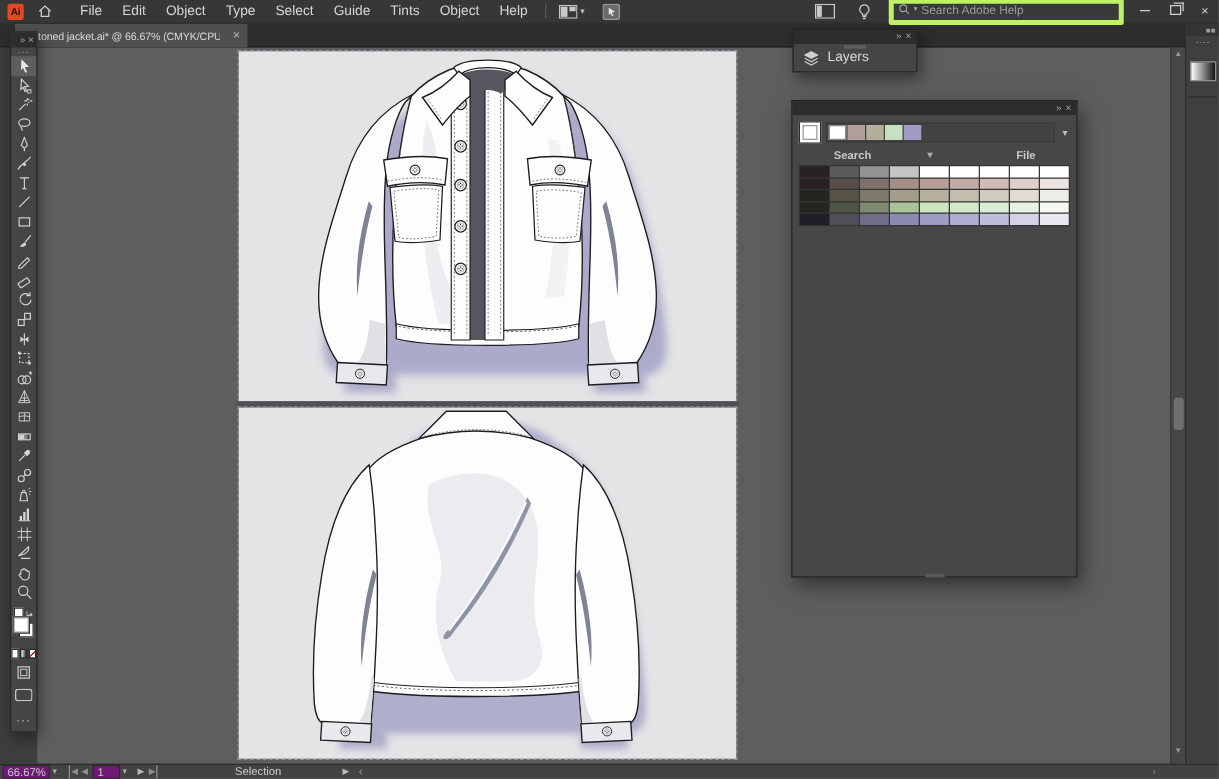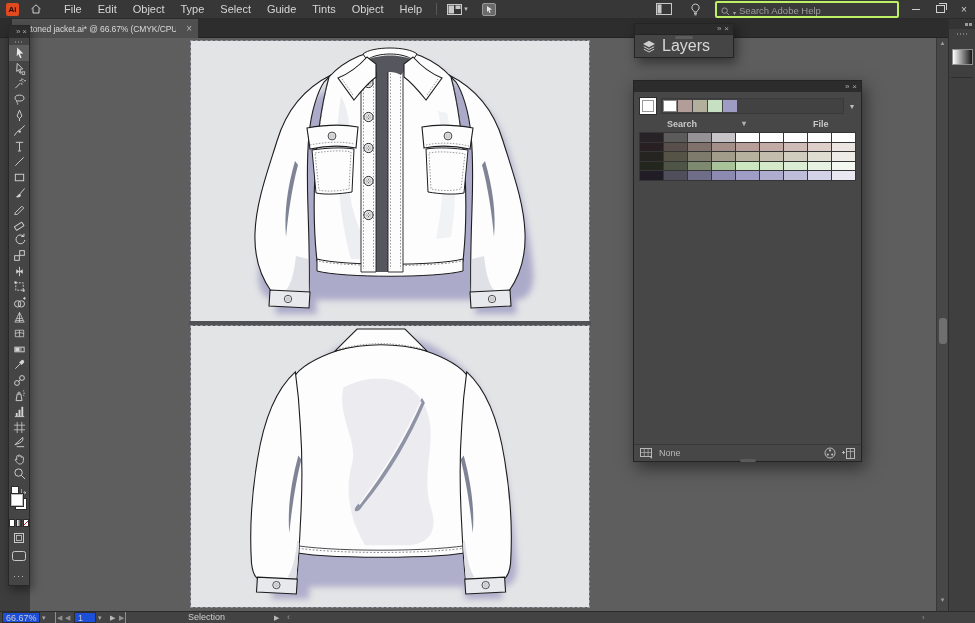--- a/index.html
+++ b/index.html
@@ -9,22 +9,22 @@
   #menubar{position:absolute;left:0;top:0;width:975px;height:19px;background:#373737;
            display:flex;align-items:center;z-index:40;color:#d6d6d6;font-size:11px;border-bottom:1px solid #2b2b2b;box-sizing:border-box}
   .ai-logo{width:13px;height:13px;background:#e04a20;color:#2a0b00;font-weight:bold;font-size:8px;
            display:flex;align-items:center;justify-content:center;margin:0 7px 0 6px;border-radius:2px}
   .mb-icon{display:flex;align-items:center;justify-content:center;padding:0 4px}
   #menus{display:flex;margin-left:10px}
   .menu-item{padding:0 8px;line-height:19px;cursor:default}
   .mb-divider{width:1px;height:12px;background:#585858;margin:0 6px}
   .mb-chevron{font-size:7px;color:#bdbdbd;margin-left:2px}
   .mb-right{margin-left:auto;display:flex;align-items:center;gap:10px;padding-right:4px}
-  .search-box{width:172px;height:13px;border:2px solid #bef264;background:#3a3a3a;border-radius:2px;
-              display:flex;align-items:flex-end;gap:3px;padding:0 4px;color:#9c9c9c;font-size:9.5px}
+  .search-box{width:172px;height:13px;border:4px solid #bef264;background:#3a3a3a;border-radius:2px;
+              display:flex;align-items:flex-start;gap:3px;padding:0 4px;color:#9c9c9c;font-size:9.5px}
   .win-btn{width:14px;text-align:center;color:#cfcfcf;font-size:10px;line-height:19px}
   .win-min i{display:inline-block;width:8px;height:1px;background:#cfcfcf;vertical-align:middle}
   .win-restore i{display:inline-block;width:7px;height:6px;border:1px solid #cfcfcf;position:relative}
   .win-restore i:before{content:"";position:absolute;left:2px;top:-3px;width:7px;height:6px;border:1px solid #cfcfcf;border-bottom:none;border-left:none}
   
   #tabbar{position:absolute;left:0;top:19px;width:948px;height:19px;background:#2d2d2d;z-index:5;
           border-bottom:1px solid #232323;box-sizing:border-box}
   .doc-tab{position:absolute;left:12px;top:0;width:186px;height:19px;background:#4f4f50;color:#d9d9d9;
            font-size:8.5px;display:flex;align-items:center;padding:0 6px;box-sizing:border-box;gap:5px}
   .tab-title{white-space:nowrap;overflow:hidden;max-width:158px;letter-spacing:-.1px}
@@ -57,21 +57,21 @@
   .b-color{background:#fff}
   .b-grad{background:linear-gradient(90deg,#fff,#222)}
   .b-none{background:linear-gradient(135deg,#fff 42%,#cc2222 42%,#cc2222 58%,#fff 58%)}
   .mode-btn{display:flex;align-items:center;justify-content:center;height:14px;margin-top:4px}
   .tb-more{color:#c9c9c9;text-align:center;font-size:9px;letter-spacing:1px;line-height:10px;margin:8px 0 4px}
   
   #layersPanel{position:absolute;left:634px;top:23px;width:100px;z-index:35;box-shadow:3px 5px 12px rgba(0,0,0,.45)}
   .lp-header{height:11px;background:#2c2c2c;display:flex;align-items:center;justify-content:flex-end;gap:3px;
              color:#a8a8a8;font-size:7px;padding:0 4px;border:1px solid #242424;border-bottom:none;box-sizing:border-box}
   .lp-body{height:24px;background:#454545;border:1px solid #242424;display:flex;align-items:center;
-           padding:0 7px;gap:6px;color:#d8d8d8;font-size:16px;position:relative;box-sizing:border-box}
+           padding:0 7px;gap:6px;color:#d8d8d8;font-size:11px;position:relative;box-sizing:border-box}
   .lp-drag{position:absolute;top:1px;left:50%;margin-left:-9px;width:18px;height:3px;border-radius:2px;background:#5d5d5d}
   
   #cgPanel{position:absolute;left:633px;top:80px;width:229px;height:382px;z-index:34;background:#474747;
            border:1px solid #242424;box-shadow:3px 6px 16px rgba(0,0,0,.5);box-sizing:border-box;
            display:flex;flex-direction:column}
   .cg-header{height:11px;background:#2c2c2c;display:flex;align-items:center;justify-content:flex-end;gap:3px;
              color:#a8a8a8;font-size:7px;padding:0 4px}
   .cg-tabs{height:18px;background:#383838;display:flex;align-items:stretch;font-size:9.5px;color:#b4b4b4}
   .cg-tab{padding:0 9px;display:flex;align-items:center;cursor:default}
   .cg-tab.active{background:#474747;color:#ededed;font-weight:bold}
@@ -102,21 +102,21 @@
   .dock-gradicon{width:19px;height:14px;margin:10px auto 12px;background:linear-gradient(90deg,#ffffff,#161616);border:1px solid #8f8f8f}
   .dock-sep{height:1px;background:#2e2e2e;margin:0 2px}
   #vscroll{position:absolute;left:936px;top:38px;width:12px;height:573px;background:#474747;border-left:1px solid #383838;z-index:6;box-sizing:border-box}
   .vs-arrow{position:absolute;left:0;width:11px;text-align:center;color:#9d9d9d;font-size:7px}
   .vs-up{top:1px}.vs-down{top:558px}
   .vs-thumb{position:absolute;left:2px;top:280px;width:8px;height:26px;background:#6f6f6f;border-radius:3px}
   
   #statusbar{position:absolute;left:0;top:611px;width:975px;height:12px;background:#434343;
              border-top:1px solid #2b2b2b;font-size:9px;color:#c9c9c9;z-index:45;box-sizing:border-box}
   #statusbar span{position:absolute;top:0;line-height:11px}
-  .sb-box{background:#1d4ed8;border:1px solid #2c2c2c;box-sizing:border-box;height:11px;padding:0 3px}
+  .sb-box{background:#701a75;border:1px solid #2c2c2c;box-sizing:border-box;height:11px;padding:0 3px}
   .sb-zoom{left:2px;width:38px}
   .sb-zoom-dd{left:42px;color:#aaa;font-size:7px}
   .sb-nav{color:#8f8f8f;font-size:7px}
   .sb-first{left:55px}.sb-prev{left:65px}
   .sb-abox{left:74px;width:22px}
   .sb-abox-dd{left:98px;color:#aaa;font-size:7px}
   .sb-next{left:110px;color:#b9b9b9}.sb-last{left:119px}
   .sb-tool{left:188px;color:#cfcfcf}
   .sb-flyout{left:274px;color:#b9b9b9;font-size:7px}
   .sb-back{left:287px;color:#9a9a9a;font-size:9px}
@@ -580,41 +580,20 @@
       <div style="background: rgb(80, 78, 90);"></div>
       <div style="background: rgb(111, 109, 136);"></div>
       <div style="background: rgb(140, 138, 176);"></div>
       <div style="background: rgb(159, 157, 197);"></div>
       <div style="background: rgb(174, 173, 208);"></div>
       <div style="background: rgb(191, 190, 218);"></div>
       <div style="background: rgb(211, 210, 230);"></div>
       <div style="background: rgb(233, 232, 242);"></div>
     </div>
   <div class="cg-empty"></div>
-  <div class="cg-footer">
-    <svg width="14" height="11" viewBox="0 0 14 11">
-      <rect x="0.5" y="0.5" width="11" height="8" fill="none" stroke="#b9b9b9"></rect>
-      <path d="M4.3.5v8M8.1.5v8M.5 4.5h11" stroke="#b9b9b9" stroke-width=".7"></path>
-      <path d="M10 9.5l2 1.2.1-2.4z" fill="#b9b9b9"></path>
-    </svg>
-    <span>None</span>
-    <span class="spacer"></span>
-    <svg width="12" height="12" viewBox="0 0 12 12">
-      <circle cx="6" cy="6" r="5" fill="none" stroke="#b9b9b9"></circle>
-      <circle cx="6" cy="3.4" r="1.1" fill="#b9b9b9"></circle>
-        <circle cx="3.8" cy="7.6" r="1.1" fill="#b9b9b9"></circle>
-        <circle cx="8.2" cy="7.6" r="1.1" fill="#b9b9b9"></circle>
-    </svg>
-    <svg width="14" height="11" viewBox="0 0 14 11">
-      <path d="M1 4.5h3" stroke="#b9b9b9"></path>
-        <path d="M2.5 3v3" stroke="#b9b9b9"></path>
-      <rect x="5.5" y="0.5" width="8" height="10" fill="none" stroke="#b9b9b9"></rect>
-      <path d="M5.5 3.5h8M9.5 .5v10" stroke="#b9b9b9" stroke-width=".7"></path>
-    </svg>
-  </div>
   <div class="cg-resize"></div>
 </div>
 
 <div id="vscroll">
   <span class="vs-arrow vs-up">▴</span>
   <div class="vs-thumb"></div>
   <span class="vs-arrow vs-down">▾</span>
 </div>
 
 <div id="dock">

